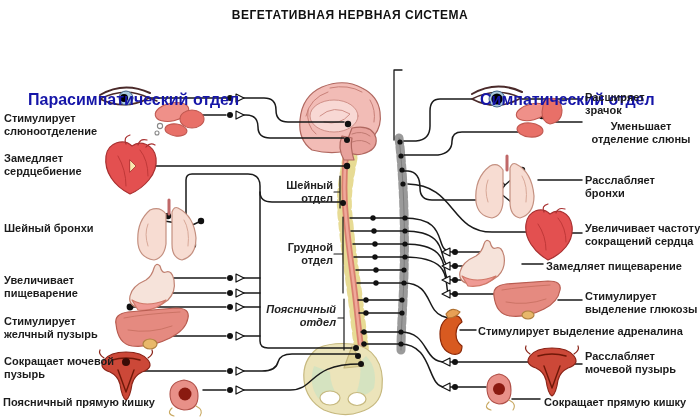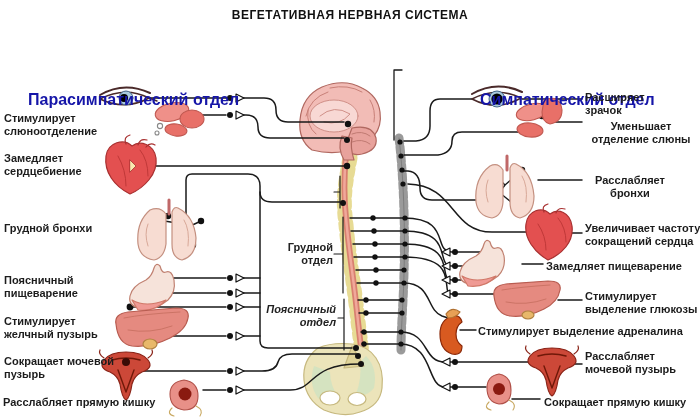--- a/index.html
+++ b/index.html
@@ -307,34 +307,35 @@
         <circle cx="499" cy="389" r="6" fill="#8a1a10" stroke="none"></circle>
         <path d="M489,402 q-6,6 2,8 M509,400 q8,4 4,10" stroke="#c8a860" fill="none"></path>
       </g>
     </g>
   </svg>
 
   <div class="title">ВЕГЕТАТИВНАЯ НЕРВНАЯ СИСТЕМА</div>
   <div class="section sec-left">Парасимпатический отдел</div>
   <div class="section sec-right">Симпатический отдел</div>
 
+  <div class="lbl ctr r" style="left:281px;top:179px;width:52px;">Шейный отдел</div>
   <div class="lbl ctr r" style="left:281px;top:241px;width:52px;">Грудной отдел</div>
   <div class="lbl ctr r" style="left:260px;top:303px;width:76px;font-style:italic;">Поясничный отдел</div>
 
   <div class="lbl" style="left:4px;top:112px;width:108px;">Стимулирует слюноотделение</div>
   <div class="lbl" style="left:4px;top:152px;width:100px;">Замедляет сердцебиение</div>
-  <div class="lbl" style="left:4px;top:222px;width:120px;">Грудной бронхи</div>
-  <div class="lbl" style="left:4px;top:274px;width:100px;">Поясничный пищеварение</div>
+  <div class="lbl" style="left:4px;top:222px;width:120px;">Шейный бронхи</div>
+  <div class="lbl" style="left:4px;top:274px;width:100px;">Увеличивает пищеварение</div>
   <div class="lbl" style="left:4px;top:315px;width:120px;">Стимулирует желчный пузырь</div>
   <div class="lbl" style="left:4px;top:355px;width:110px;">Сокращает мочевой пузырь</div>
-  <div class="lbl" style="left:3px;top:396px;width:200px;">Расслабляет прямую кишку</div>
+  <div class="lbl" style="left:3px;top:396px;width:200px;">Поясничный прямую кишку</div>
 
   <div class="lbl" style="left:585px;top:91px;width:95px;">Расширяет зрачок</div>
   <div class="lbl" style="left:585px;top:120px;width:112px;text-align:center;">Уменьшает отделение слюны</div>
-  <div class="lbl" style="left:585px;top:174px;width:90px;text-align:center;">Расслабляет бронхи</div>
+  <div class="lbl" style="left:585px;top:174px;width:90px;">Расслабляет бронхи</div>
   <div class="lbl" style="left:585px;top:222px;width:130px;">Увеличивает частоту сокращений сердца</div>
   <div class="lbl" style="left:546px;top:260px;width:160px;">Замедляет пищеварение</div>
   <div class="lbl" style="left:585px;top:290px;width:118px;">Стимулирует выделение глюкозы</div>
   <div class="lbl" style="left:478px;top:325px;width:225px;">Стимулирует выделение адреналина</div>
   <div class="lbl" style="left:585px;top:350px;width:118px;">Расслабляет мочевой пузырь</div>
   <div class="lbl" style="left:544px;top:396px;width:160px;">Сокращает прямую кишку</div>
 
 </div>
 
 </body></html>

